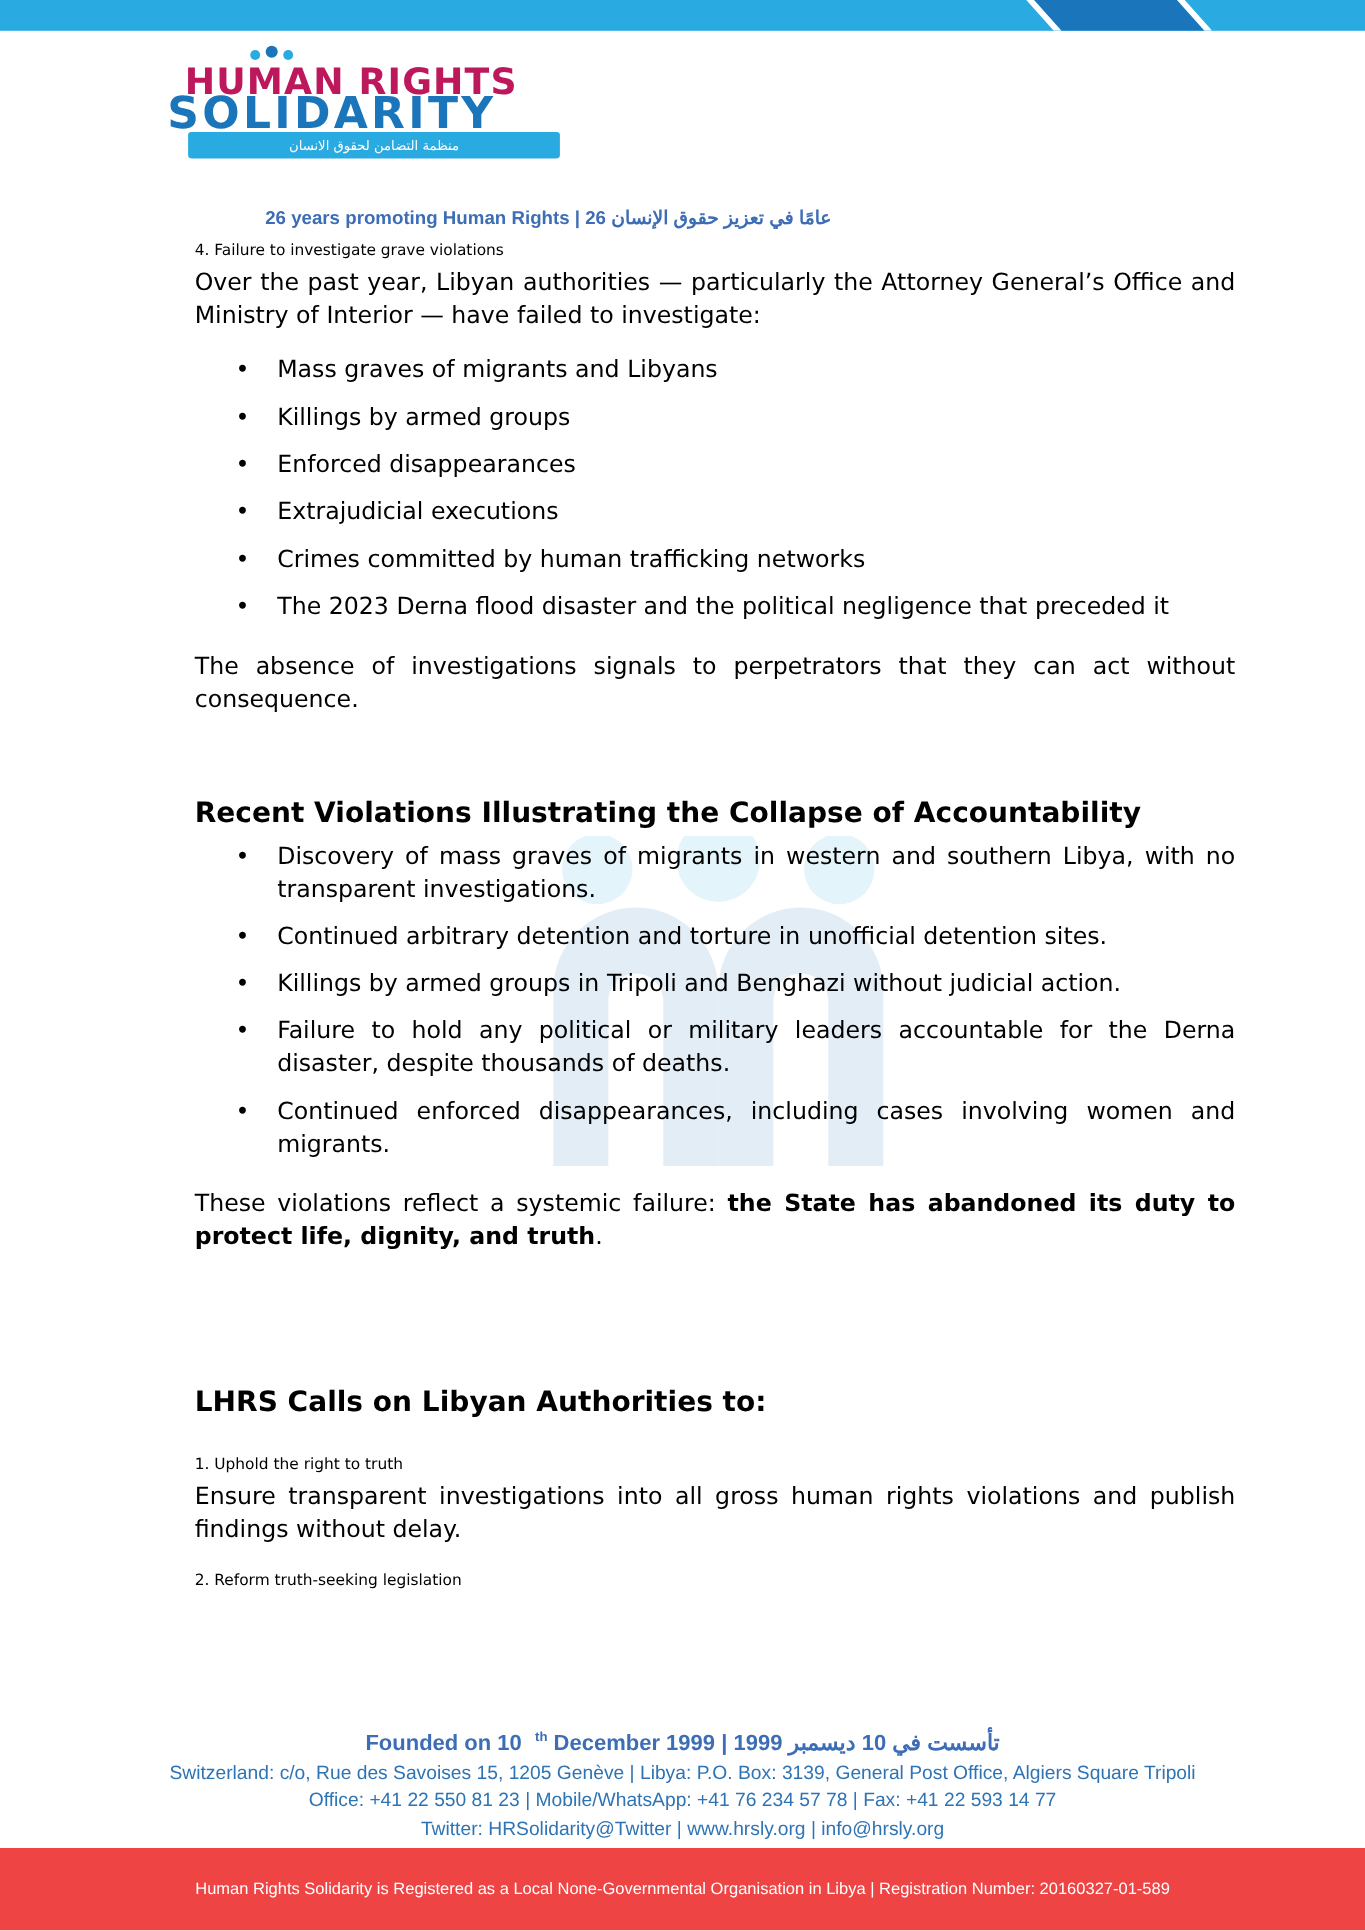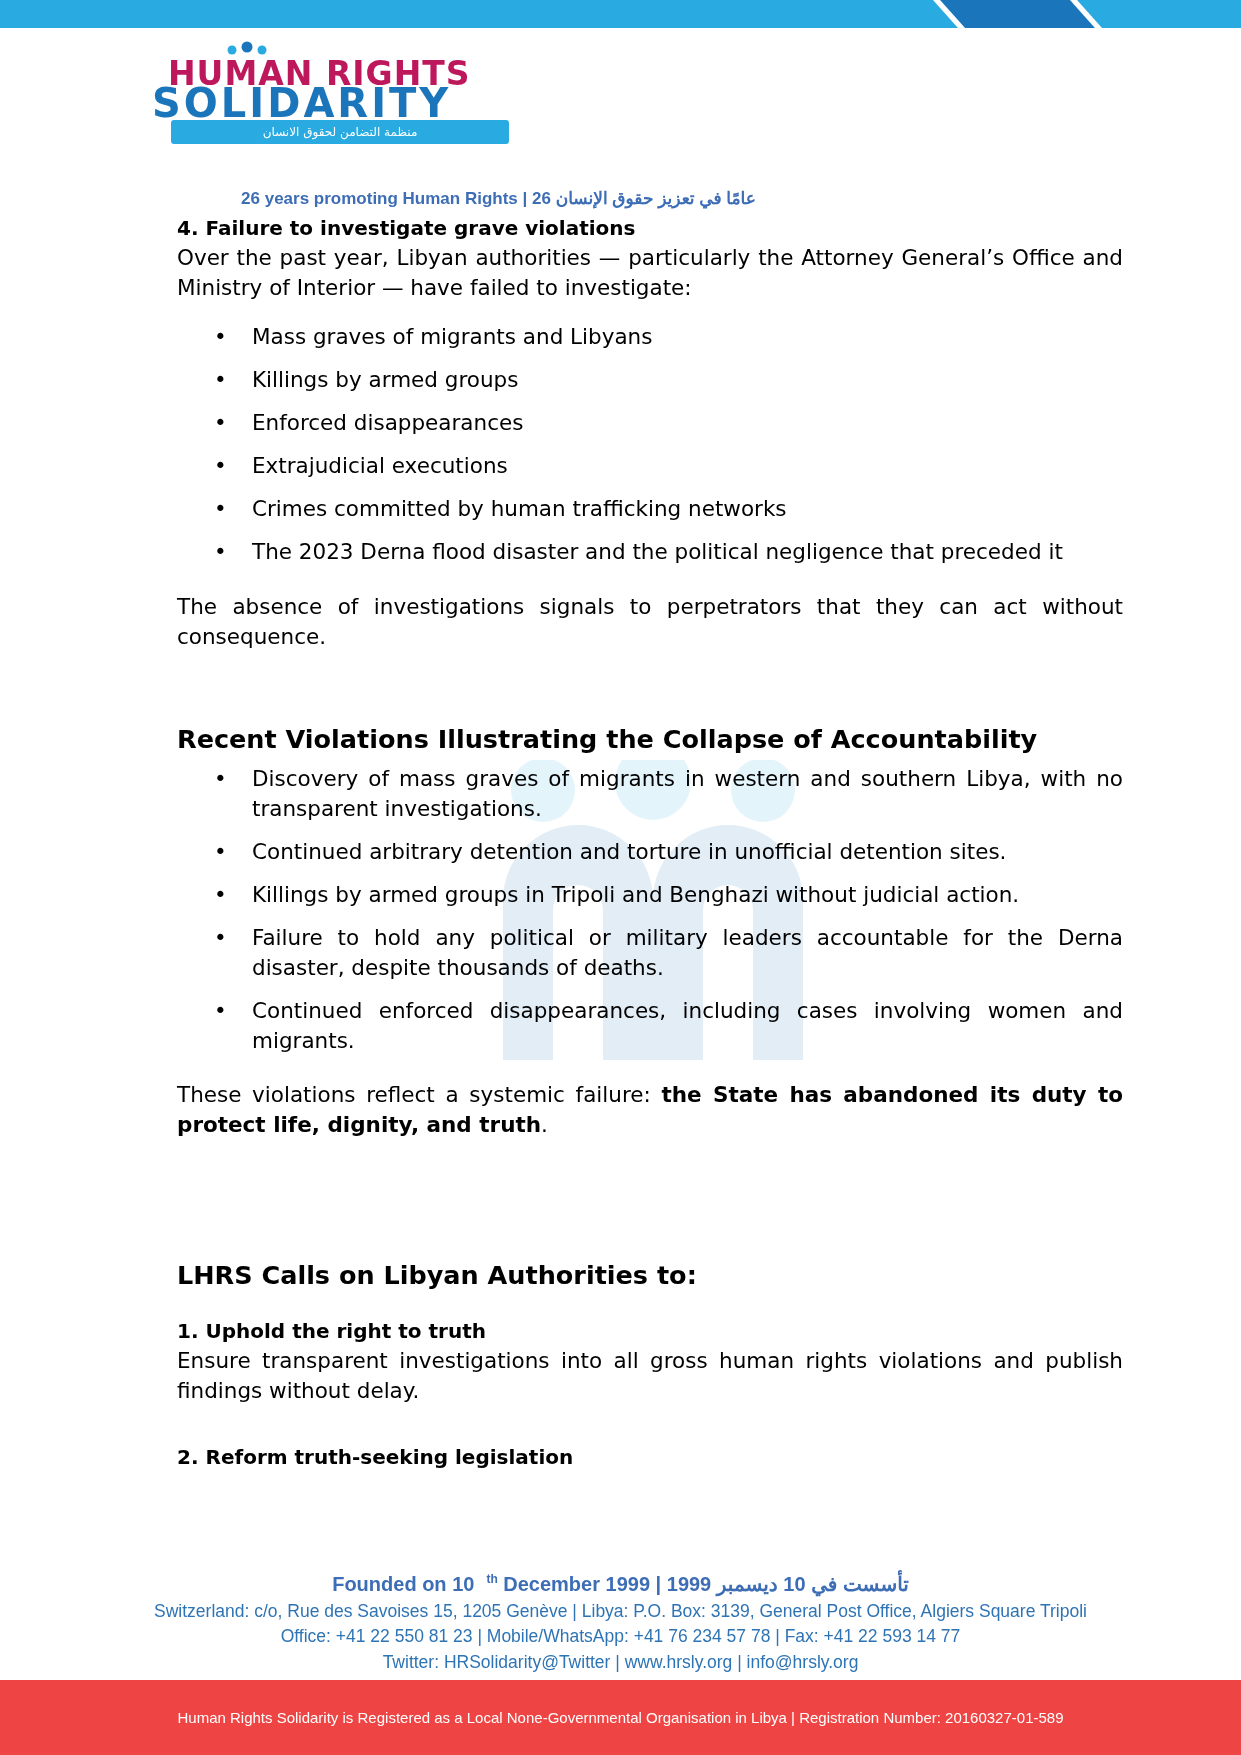--- a/index.html
+++ b/index.html
@@ -8,21 +8,21 @@
   .top-accent { position: absolute; left: 0; top: 0; width: 1241px; height: 28px; }
   .logo { position: absolute; left: 150px; top: 40px; width: 342px; height: 105px; }
   .logo .l1 { position: absolute; left: 18px; top: 16px; font-family: "DejaVu Sans", sans-serif; font-weight: bold; font-size: 33px; color: #be185d; letter-spacing: 1px; line-height: 36px; white-space: nowrap; }
   .logo .l2 { position: absolute; left: 2px; top: 40px; font-family: "DejaVu Sans", sans-serif; font-weight: bold; font-size: 40px; color: #1b75bb; letter-spacing: 3px; line-height: 46px; white-space: nowrap; }
   .logo .l3 { position: absolute; left: 2px; top: 80px; width: 338px; height: 24px; background: #29abe2; border-radius: 3px; color: #fff; font-size: 12px; line-height: 24px; text-align: center; direction: rtl; margin-left: 19px; }
   .dots { position: absolute; left: 72px; top: 0; width: 50px; height: 16px; }
   .tagline { position: absolute; left: 0; width: 997px; top: 188px; text-align: center; font-family: "Liberation Sans", sans-serif; font-weight: bold; font-size: 17px; color: #3d6db5; }
   .watermark { position: absolute; left: 483px; top: 760px; width: 340px; height: 300px; opacity: 0.12; }
   .content { position: absolute; left: 177px; top: 213px; width: 946px; font-family: "DejaVu Sans", sans-serif; font-size: 21.5px; line-height: 30px; }
   .content p { margin: 0; text-align: justify; }
-  .h-sub { font-weight: bold; font-size: 20px; line-height: 30px; margin: 0; }
+  .h-sub { font-weight: normal; font-size: 14px; line-height: 30px; margin: 0; }
   .h-sec { font-weight: bold; font-size: 25.5px; line-height: 34px; margin: 0; }
   ul.bul { list-style: none; margin: 0; padding: 0; }
   ul.bul li { position: relative; padding-left: 75px; text-align: justify; }
   ul.bul li::before { content: "•"; position: absolute; left: 37px; top: 0; }
   .footer-blue { position: absolute; left: 0; width: 1241px; text-align: center; font-family: "Liberation Sans", sans-serif; color: #2e74b5; }
   .bottom-band { position: absolute; left: 0; top: 1680px; width: 1241px; height: 75px; background: #ef4444; color: #fff; font-family: "Liberation Sans", sans-serif; font-size: 15px; text-align: center; line-height: 75px; }
 </style>
 </head>
 <body>
 
@@ -73,21 +73,21 @@
     <li style="margin-bottom:13px;">Continued arbitrary detention and torture in unofficial detention sites.</li>
     <li style="margin-bottom:13px;">Killings by armed groups in Tripoli and Benghazi without judicial action.</li>
     <li style="margin-bottom:13px;">Failure to hold any political or military leaders accountable for the Derna disaster, despite thousands of deaths.</li>
     <li>Continued enforced disappearances, including cases involving women and migrants.</li>
   </ul>
   <p style="margin-top:24px;"><span>These violations reflect a systemic failure: </span><strong>the State has abandoned its duty to protect life, dignity, and truth</strong><span>.</span></p>
 
   <h2 class="h-sec" style="margin-top:118px;">LHRS Calls on Libyan Authorities to:</h2>
   <h3 class="h-sub" style="margin-top:24px;">1. Uphold the right to truth</h3>
   <p>Ensure transparent investigations into all gross human rights violations and publish findings without delay.</p>
-  <h3 class="h-sub" style="margin-top:36px;">2. Reform truth-seeking legislation</h3>
+  <h3 class="h-sub" style="margin-top:16px;">2. Reform truth-seeking legislation</h3>
 </div>
 
 <div class="footer-blue" style="top:1572px; font-size:20px; font-weight:bold; color:#3d6db5;"><span>Founded on 10</span><sup style="font-size:12px;padding-left:12px;">th</sup><span> December 1999 | 1999 تأسست في 10 ديسمبر</span></div>
 <div class="footer-blue" style="top:1601px; font-size:17.5px;">Switzerland: c/o, Rue des Savoises 15, 1205 Genève | Libya: P.O. Box: 3139, General Post Office, Algiers Square Tripoli</div>
 <div class="footer-blue" style="top:1626px; font-size:17.5px;">Office: +41 22 550 81 23 | Mobile/WhatsApp: +41 76 234 57 78 | Fax: +41 22 593 14 77</div>
 <div class="footer-blue" style="top:1652px; font-size:17.5px;">Twitter: HRSolidarity@Twitter | www.hrsly.org | info@hrsly.org</div>
 
 <div class="bottom-band">
   <span>Human Rights Solidarity is Registered as a Local None-Governmental Organisation in Libya | Registration Number: 20160327-01-589</span>
 </div>

